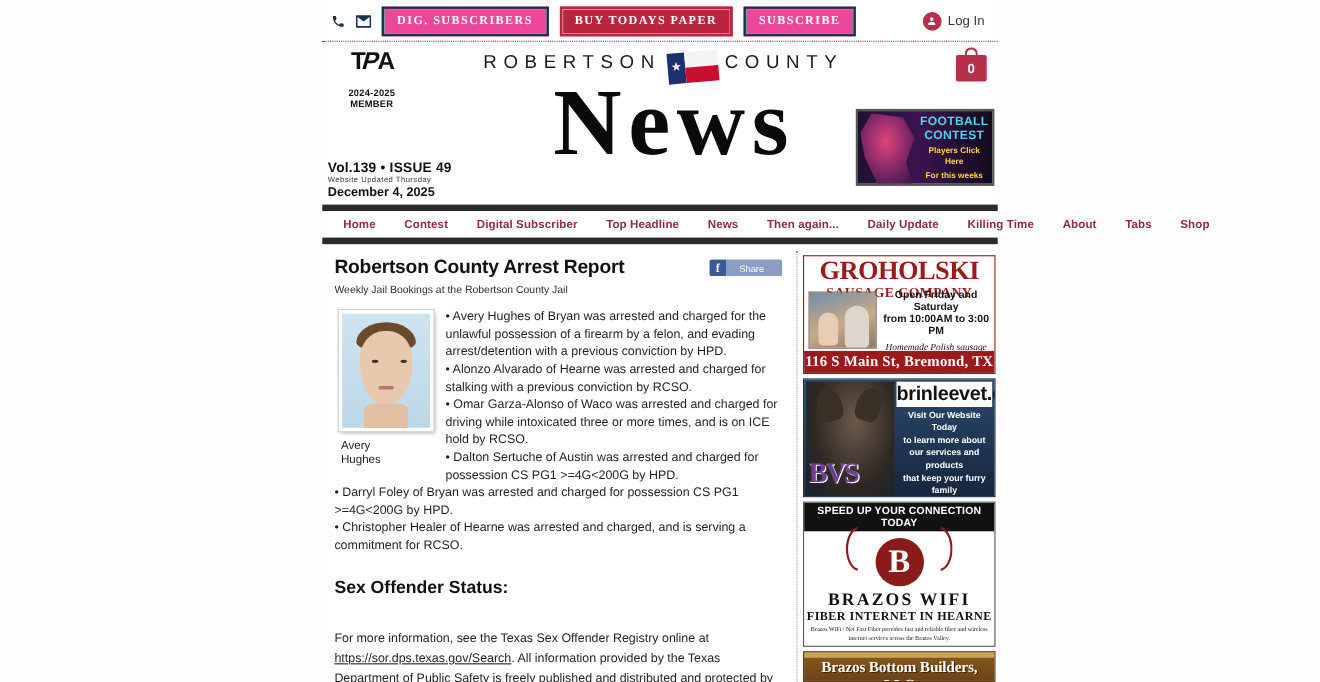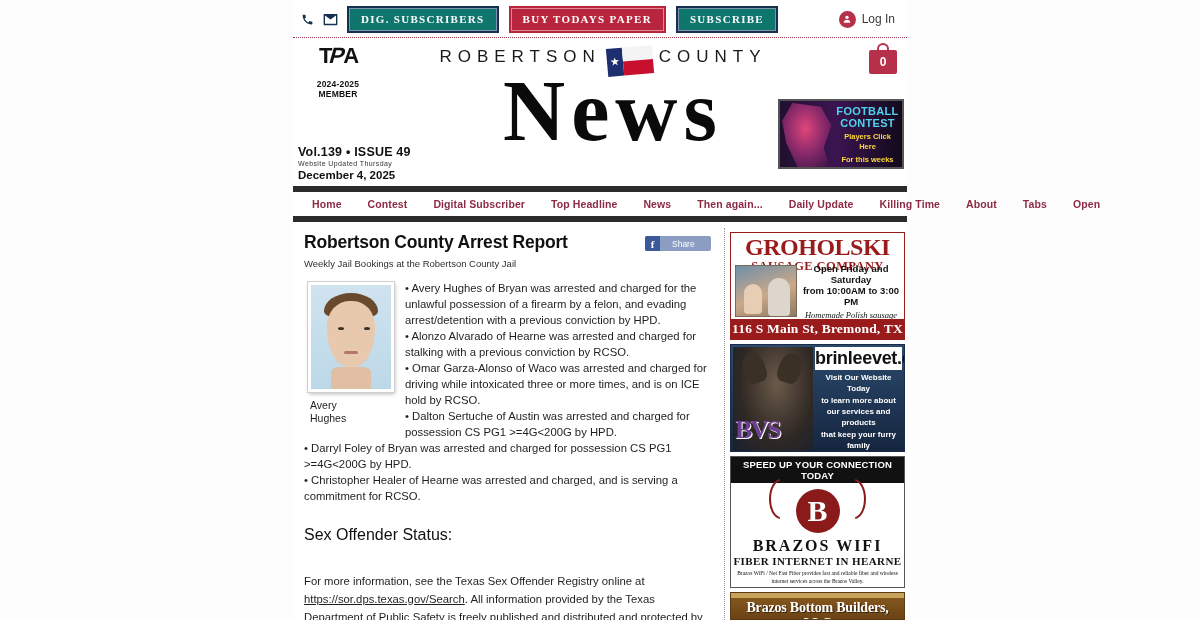--- a/index.html
+++ b/index.html
@@ -52,21 +52,21 @@
     letter-spacing: 1.3px;
     font-weight: 700;
     padding: 5px 12px 6px;
     margin-right: 10px;
     border: 2px solid;
     background-clip: padding-box;
     white-space: nowrap;
     cursor: pointer;
   }
   .btn-navy {
-    background: #0f766e;
+    background: #ec4899;
     color: #ffffff;
     border-color: #16314f;
     box-shadow: inset 0 0 0 1px #7f93a9;
   }
   .btn-red {
     background: #b8253c;
     color: #ffffff;
     border-color: #b8253c;
     box-shadow: inset 0 0 0 1px #e08a98;
   }
@@ -325,21 +325,21 @@
   .body-copy {
     font-size: 11.3px;
     line-height: 1.42;
     color: #1f1f1f;
     margin: 0;
   }
   .body-copy p { margin: 0; }
 
   .sec-title {
     font-size: 16px;
-    font-weight: 400;
+    font-weight: 700;
     color: #111;
     margin: 22px 0 9px;
     clear: both;
   }
   .sec-copy {
     font-size: 11.3px;
     line-height: 1.62;
     color: #1f1f1f;
     margin: 0;
   }
@@ -509,21 +509,21 @@
       <span class="navitem">Home</span>
       <span class="navitem">Contest</span>
       <span class="navitem">Digital Subscriber</span>
       <span class="navitem">Top Headline</span>
       <span class="navitem">News</span>
       <span class="navitem">Then again...</span>
       <span class="navitem">Daily Update</span>
       <span class="navitem">Killing Time</span>
       <span class="navitem">About</span>
       <span class="navitem">Tabs</span>
-      <span class="navitem">Open</span>
+      <span class="navitem">Shop</span>
     </div>
     <div class="navrule bot"></div>
   </div>
 
   <div class="body-cols">
 
     <div class="col-main">
 
       <div class="share-btn">
         <span class="share-f">f</span>

